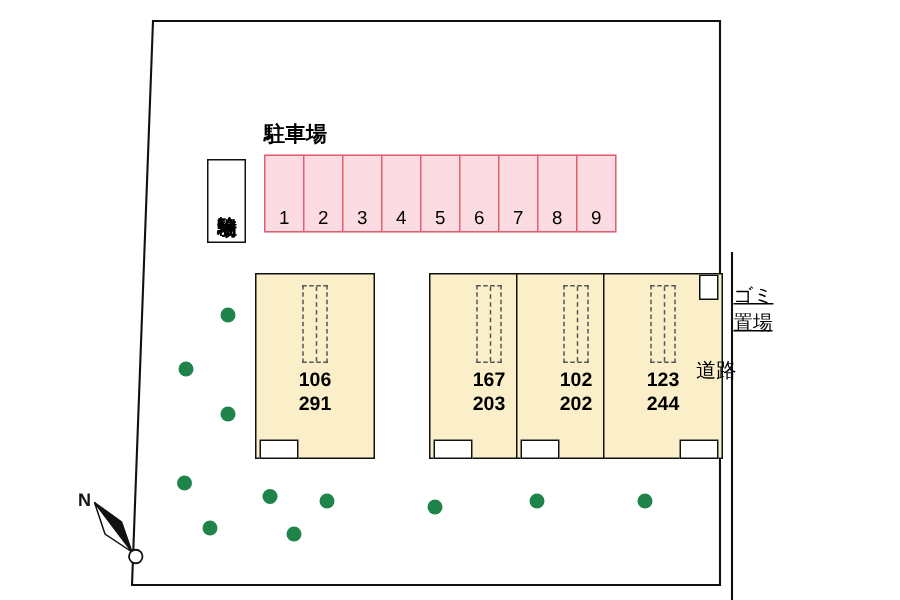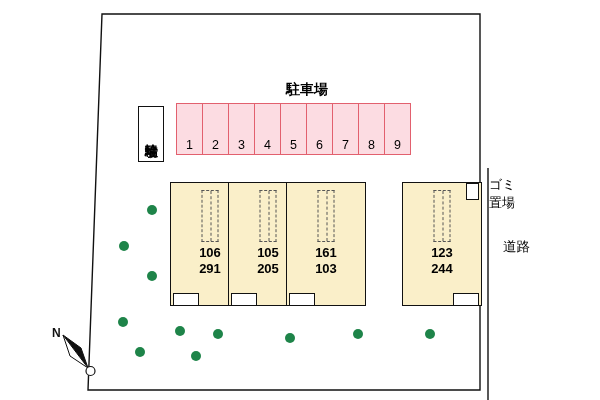--- a/index.html
+++ b/index.html
@@ -1,21 +1,21 @@
 <!DOCTYPE html>
 <html style="--building-fill: #FAEFC9; --parking-fill: #FCDCE2; --parking-border: #E2606E; --tree: #1E8449; --line: #111111;"><head>
 <meta charset="utf-8">
 <style>
   html,body{margin:0;padding:0;background:#fff;}
   .plan{position:relative;width:600px;height:400px;background:#ffffff;
         font-family:"Liberation Sans",sans-serif;color:#000;overflow:hidden;}
   svg.layer{position:absolute;left:0;top:0;pointer-events:none;}
 
   
-  .parking-title{position:absolute;left:176px;top:81px;width:262px;text-align:center;
+  .parking-title{position:absolute;left:176px;top:81px;width:262px;
                  font-size:14px;font-weight:700;}
   .stall{position:absolute;top:103px;width:27px;height:52px;box-sizing:border-box;
          background:var(--parking-fill,#FCDCE2);border:1px solid var(--parking-border,#E2606E);
          display:flex;align-items:flex-end;justify-content:center;
          font-size:12.5px;padding-bottom:2px;}
 
   
   .bike{position:absolute;left:138px;top:106px;width:26px;height:56px;box-sizing:border-box;
         border:1.4px solid #111;background:#fff;display:flex;align-items:center;justify-content:center;
         writing-mode:vertical-rl;text-orientation:upright;font-size:13px;font-weight:700;letter-spacing:1px;}
@@ -32,22 +32,22 @@
          background:#fff;border:1.2px solid #111;box-sizing:border-box;}
   .porch.right{left:auto;right:2px;}
 
   
   .tree{position:absolute;width:10px;height:10px;border-radius:50%;
         background:var(--tree,#1E8449);}
 
   
   .trash-box{position:absolute;left:466px;top:183px;width:13px;height:17px;
              background:#fff;border:1.3px solid #111;box-sizing:border-box;}
-  .trash-label{position:absolute;left:489px;top:176px;font-size:13px;line-height:1.35;}
-  .road-label{position:absolute;left:503px;top:238px;font-size:13.5px;}
+  .trash-label{position:absolute;left:489px;top:188px;font-size:13px;line-height:1.35;text-decoration:underline;}
+  .road-label{position:absolute;left:464px;top:238px;font-size:13.5px;}
 </style>
 </head>
 <body>
 
 <div class="plan">
 
   <svg class="layer" width="600" height="400" viewBox="0 0 600 400">
     <polygon points="102,14 480,14 480,390 88,390" fill="none" stroke="#111" stroke-width="1.4"></polygon>
     <line x1="488" y1="168" x2="488" y2="400" stroke="#111" stroke-width="1.4"></line>
     <g>
@@ -92,33 +92,33 @@
   </div>
 
   <div class="bld" style="left:170px">
     <div class="stair"></div>
     <div class="rooms">
       <div>106</div>
       <div>291</div>
     </div>
     <div class="porch"></div>
   </div>
-  <div class="bld" style="left:228px">
+  <div class="bld" style="left:286px">
     <div class="stair"></div>
     <div class="rooms">
-      <div>105</div>
-      <div>205</div>
+      <div>167</div>
+      <div>203</div>
     </div>
     <div class="porch"></div>
   </div>
-  <div class="bld" style="left:286px">
+  <div class="bld" style="left:344px">
     <div class="stair"></div>
     <div class="rooms">
-      <div>161</div>
-      <div>103</div>
+      <div>102</div>
+      <div>202</div>
     </div>
     <div class="porch"></div>
   </div>
   <div class="bld" style="left:402px">
     <div class="stair"></div>
     <div class="rooms">
       <div>123</div>
       <div>244</div>
     </div>
     <div class="porch right"></div>

